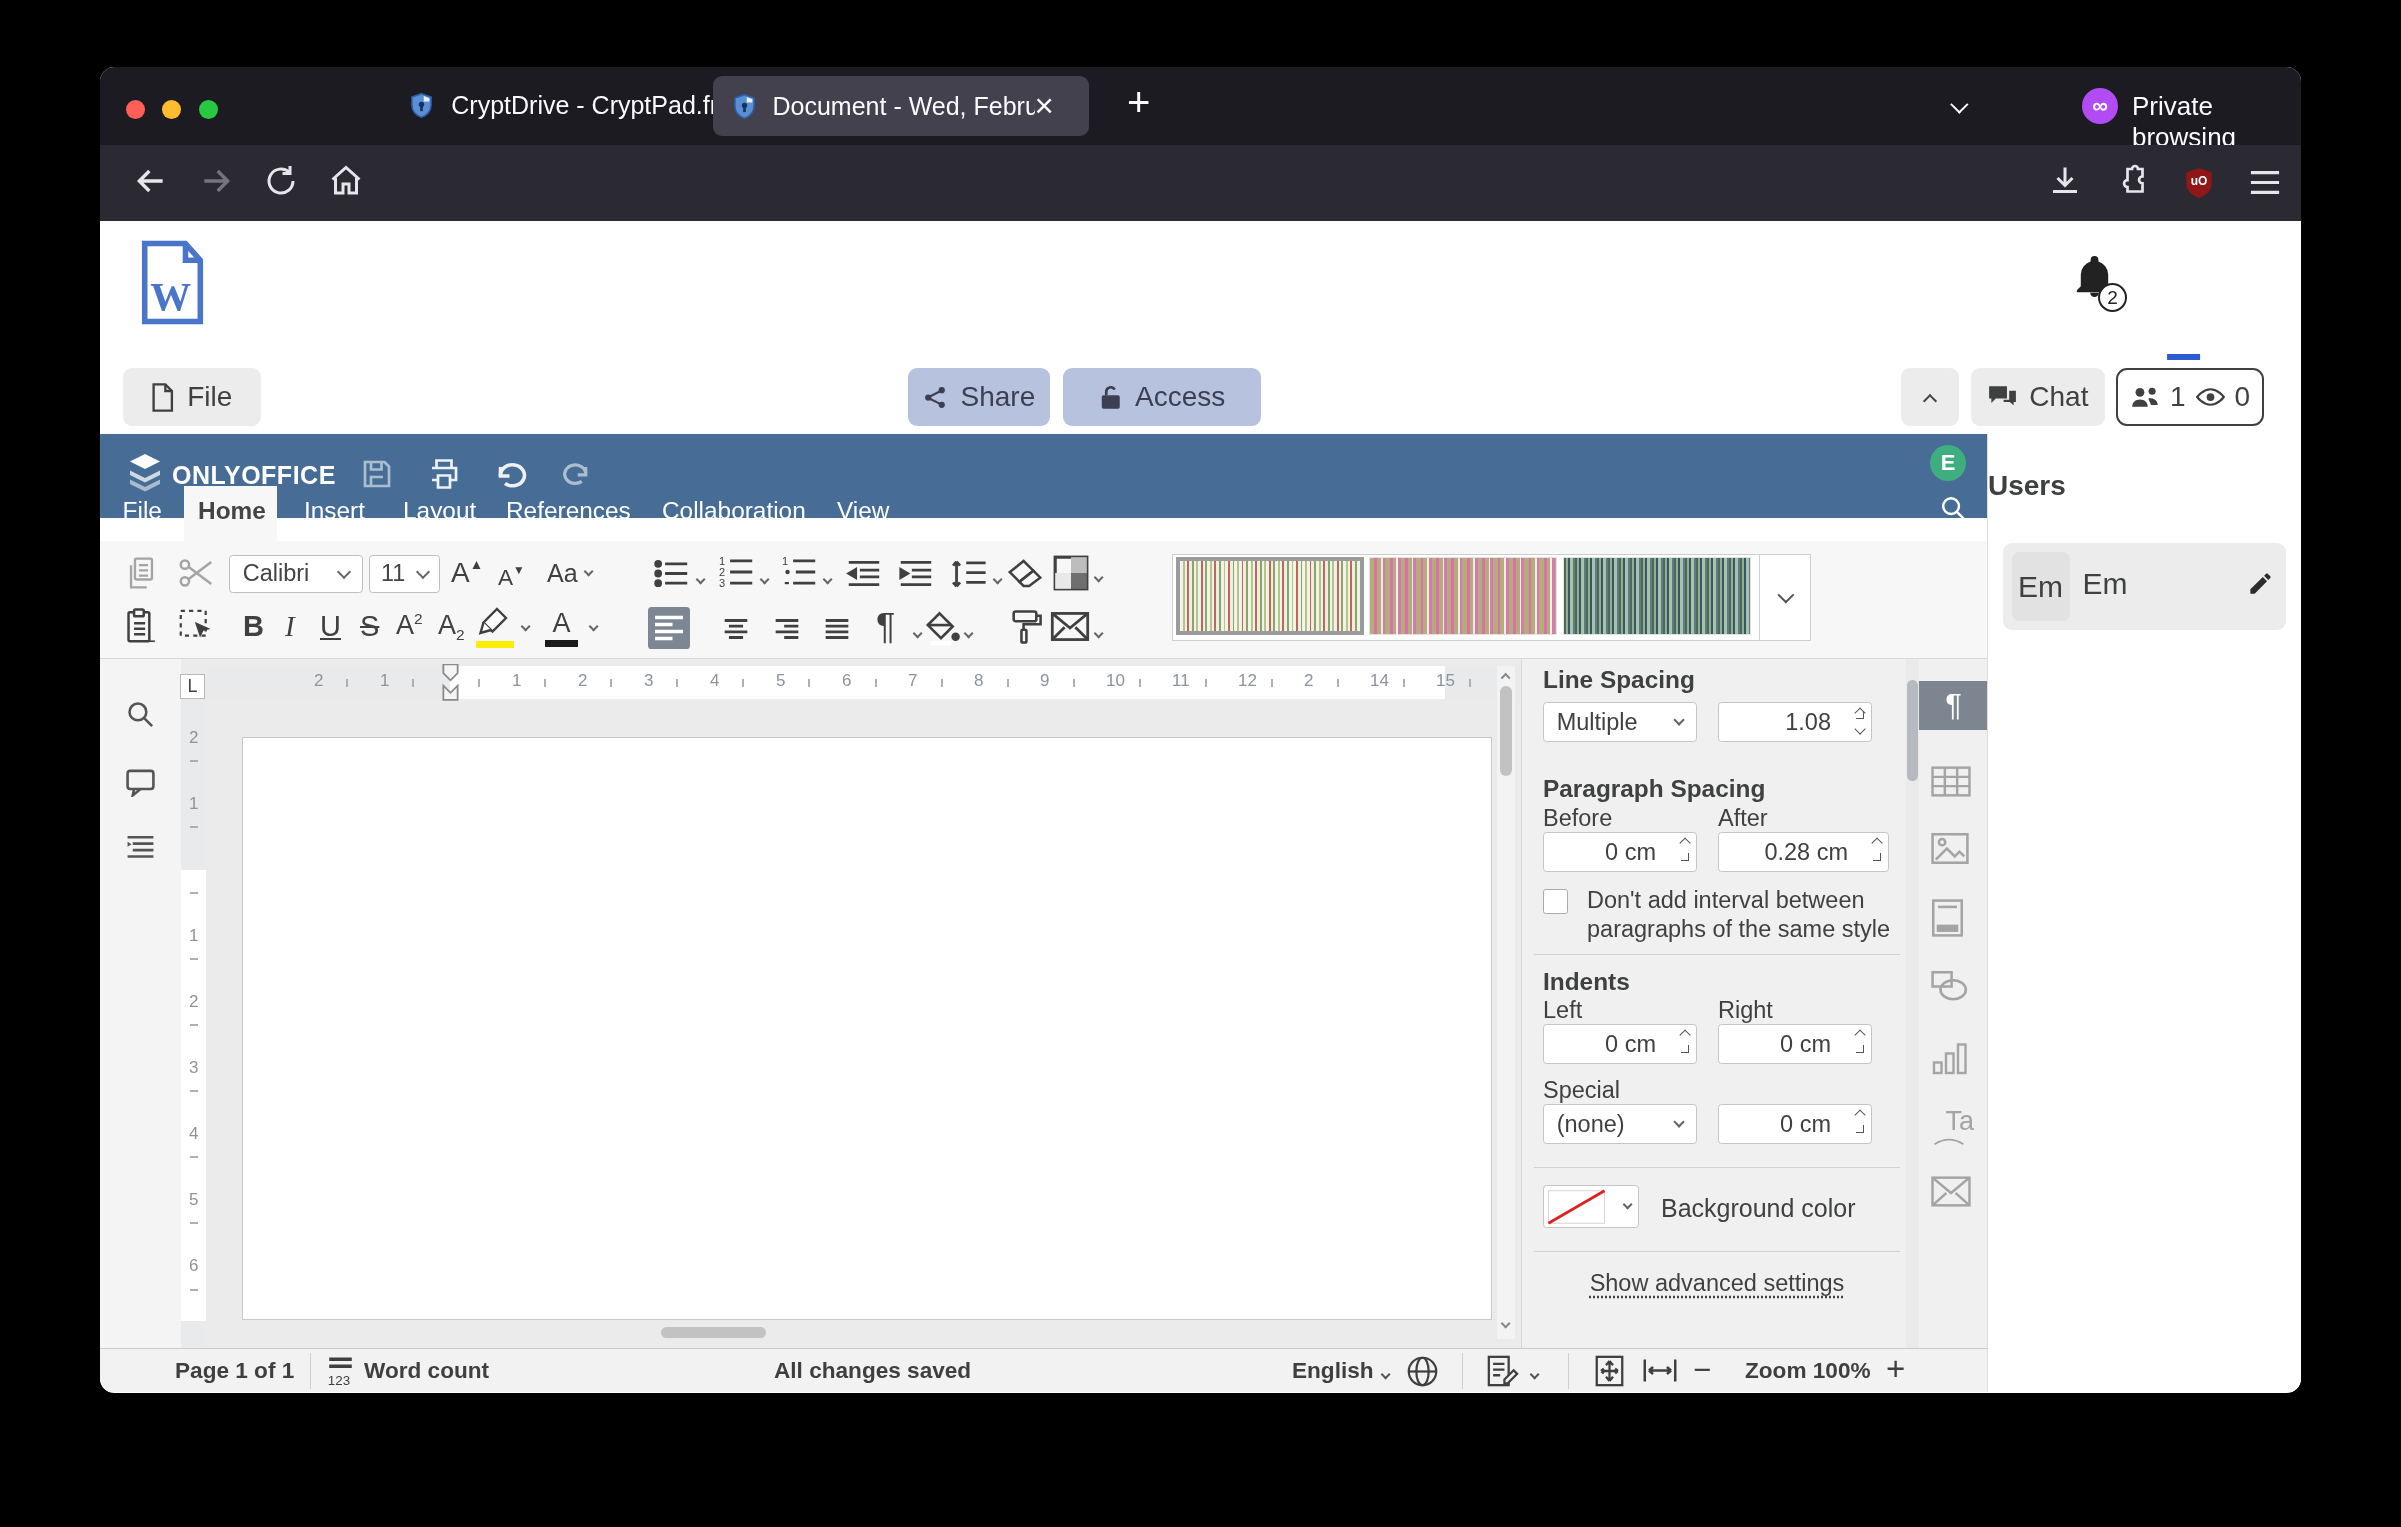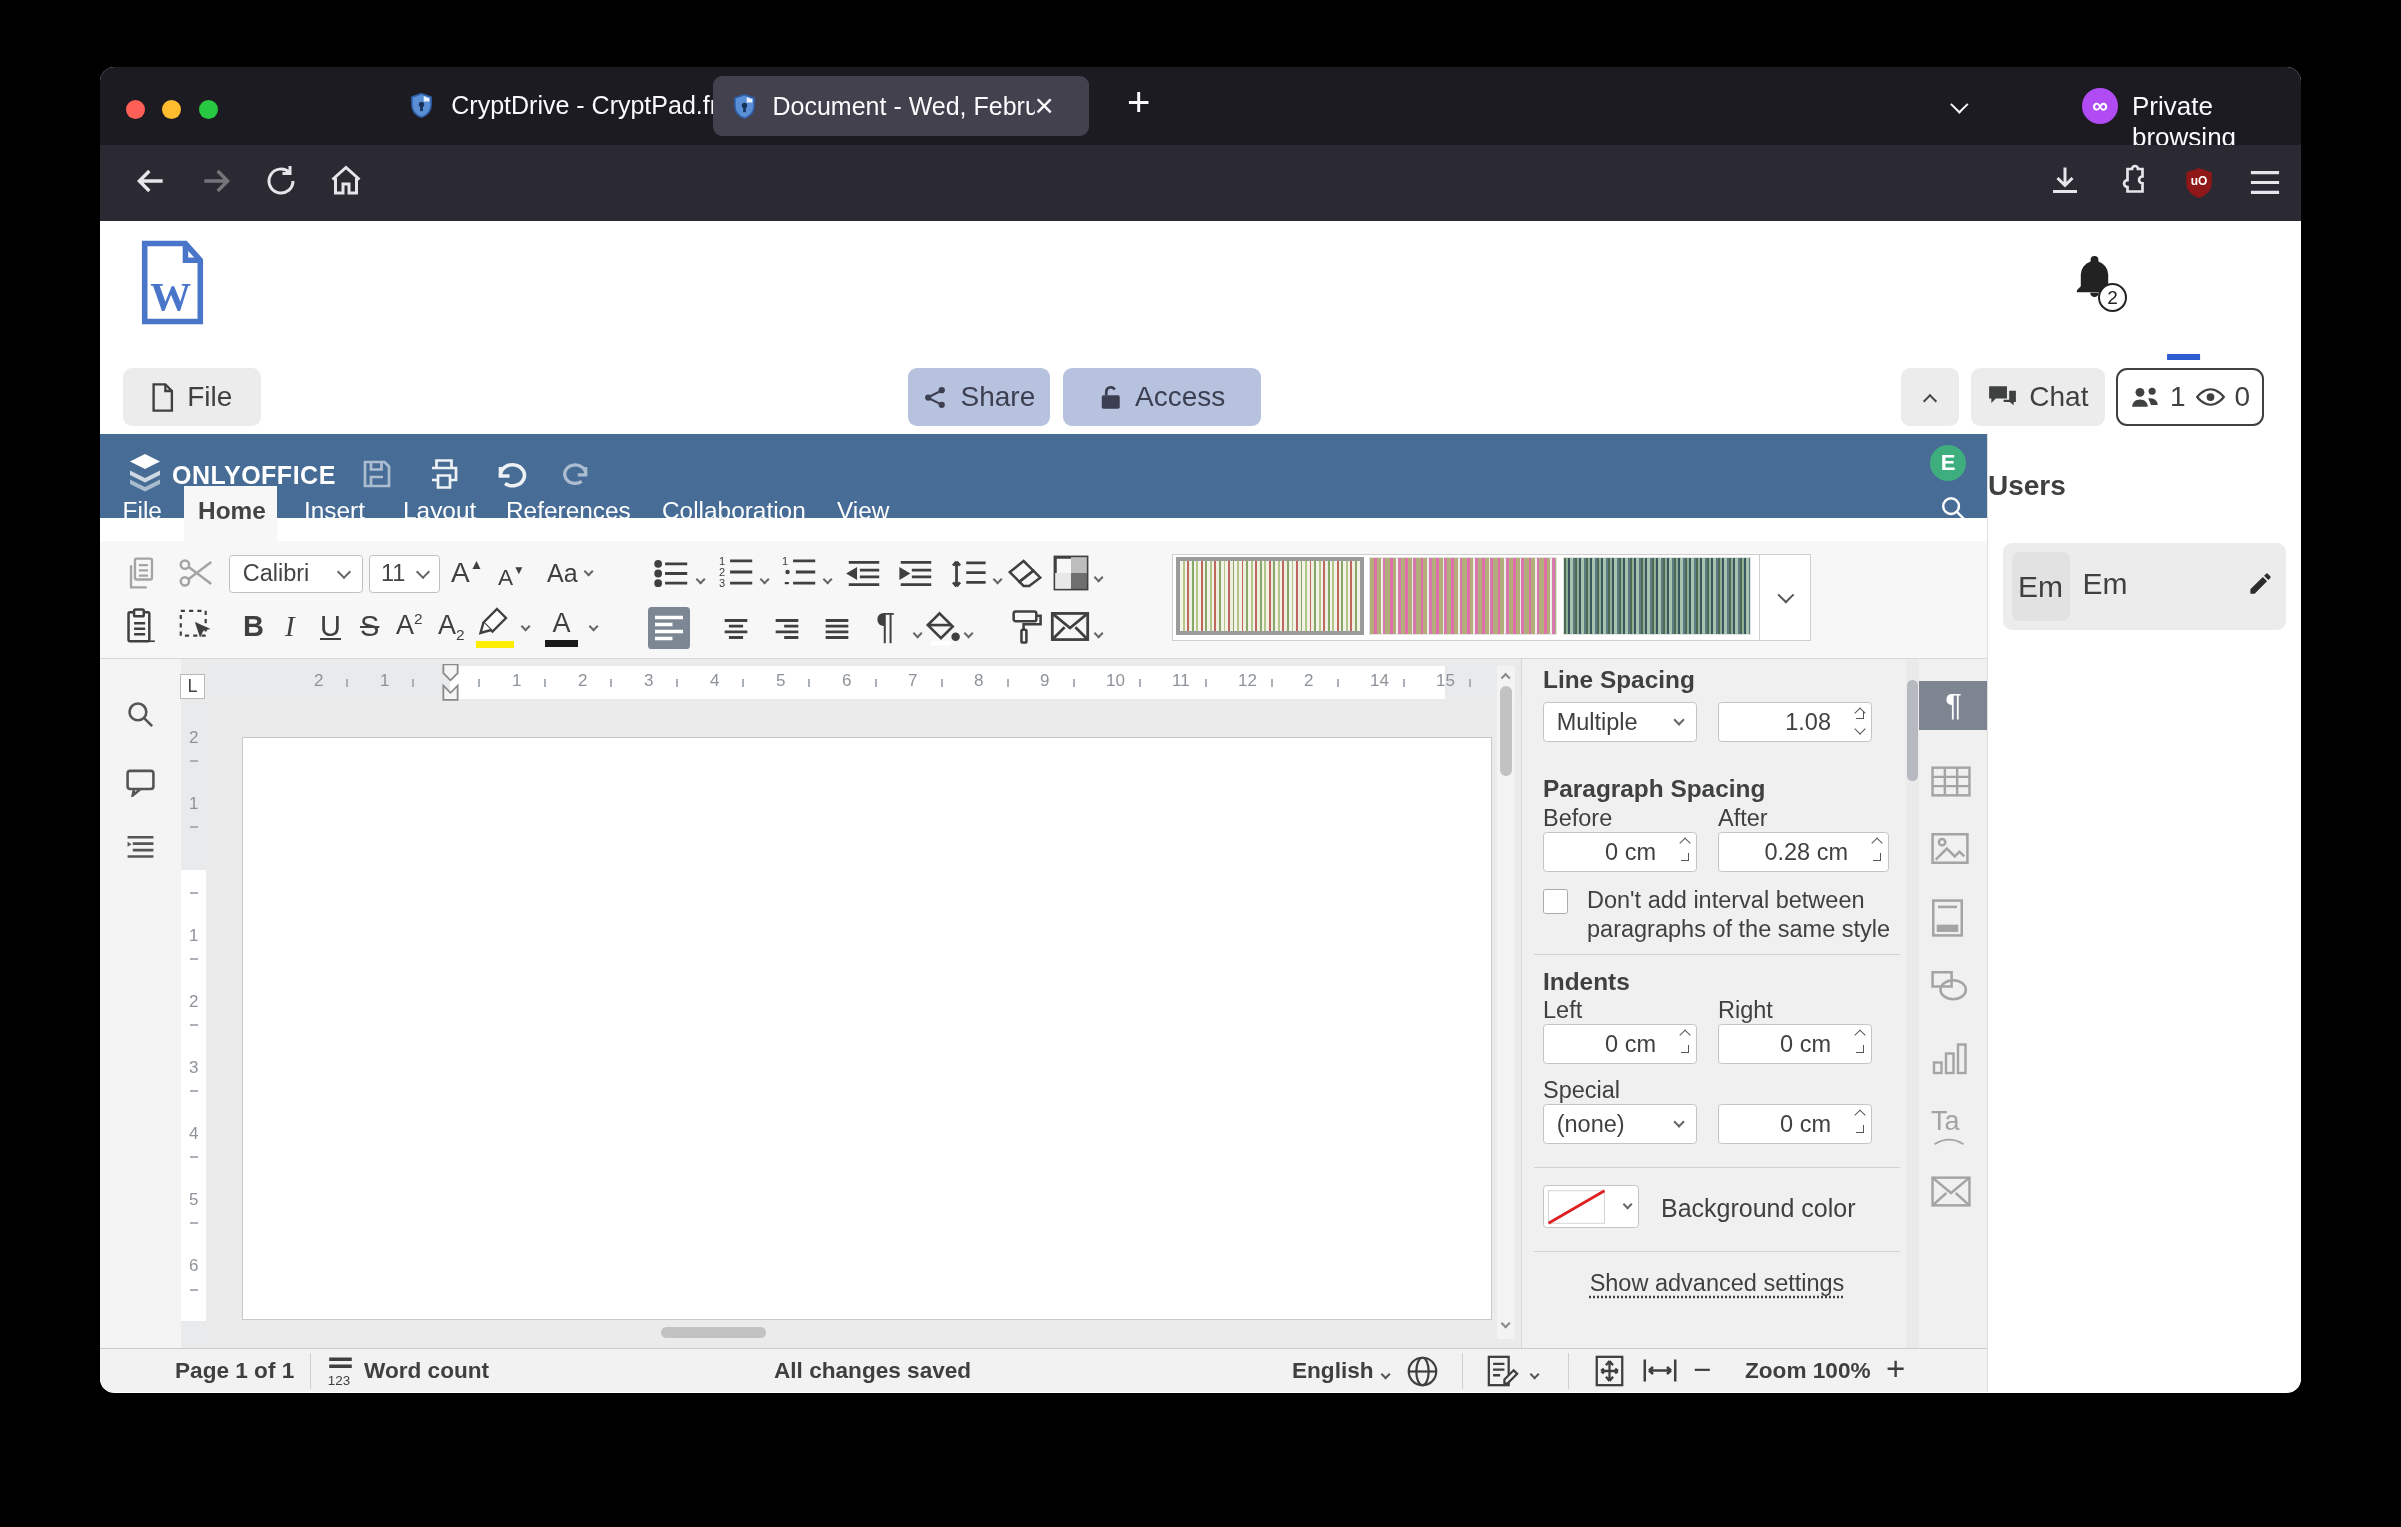--- a/index.html
+++ b/index.html
@@ -697,21 +697,21 @@
         <ellipse cx="14" cy="12" rx="8" ry="6"></ellipse>
       </svg>
     </div>
   <div class="stripic" style="top:974px">
       <svg width="36" height="34" viewBox="0 0 24 22" fill="none" stroke="currentColor" stroke-width="1.6">
         <rect x="2" y="14" width="5" height="7"></rect>
         <rect x="10" y="8" width="5" height="13"></rect>
         <rect x="18" y="2" width="5" height="19"></rect>
       </svg>
     </div>
-  <div class="stripic" style="top:1039px;font-size:27px;text-align:left"><span>Ta</span><svg width="36" height="9" viewBox="0 0 40 10">
+  <div class="stripic" style="top:1039px;font-size:27px;text-align:right"><span>Ta</span><svg width="36" height="9" viewBox="0 0 40 10">
         <path d="M4 8q16-10 32 0" fill="none" stroke="currentColor" stroke-width="2"></path>
       </svg></div>
   <div class="stripic" style="top:1109px">
       <svg width="40" height="31" viewBox="0 0 26 20" fill="none" stroke="currentColor" stroke-width="1.6">
         <rect x="1" y="1" width="24" height="18"></rect>
         <path d="M1 1l12 10L25 1M1 19l9-8M25 19l-9-8"></path>
       </svg>
     </div>
 
   <div class="abs userspanel">

